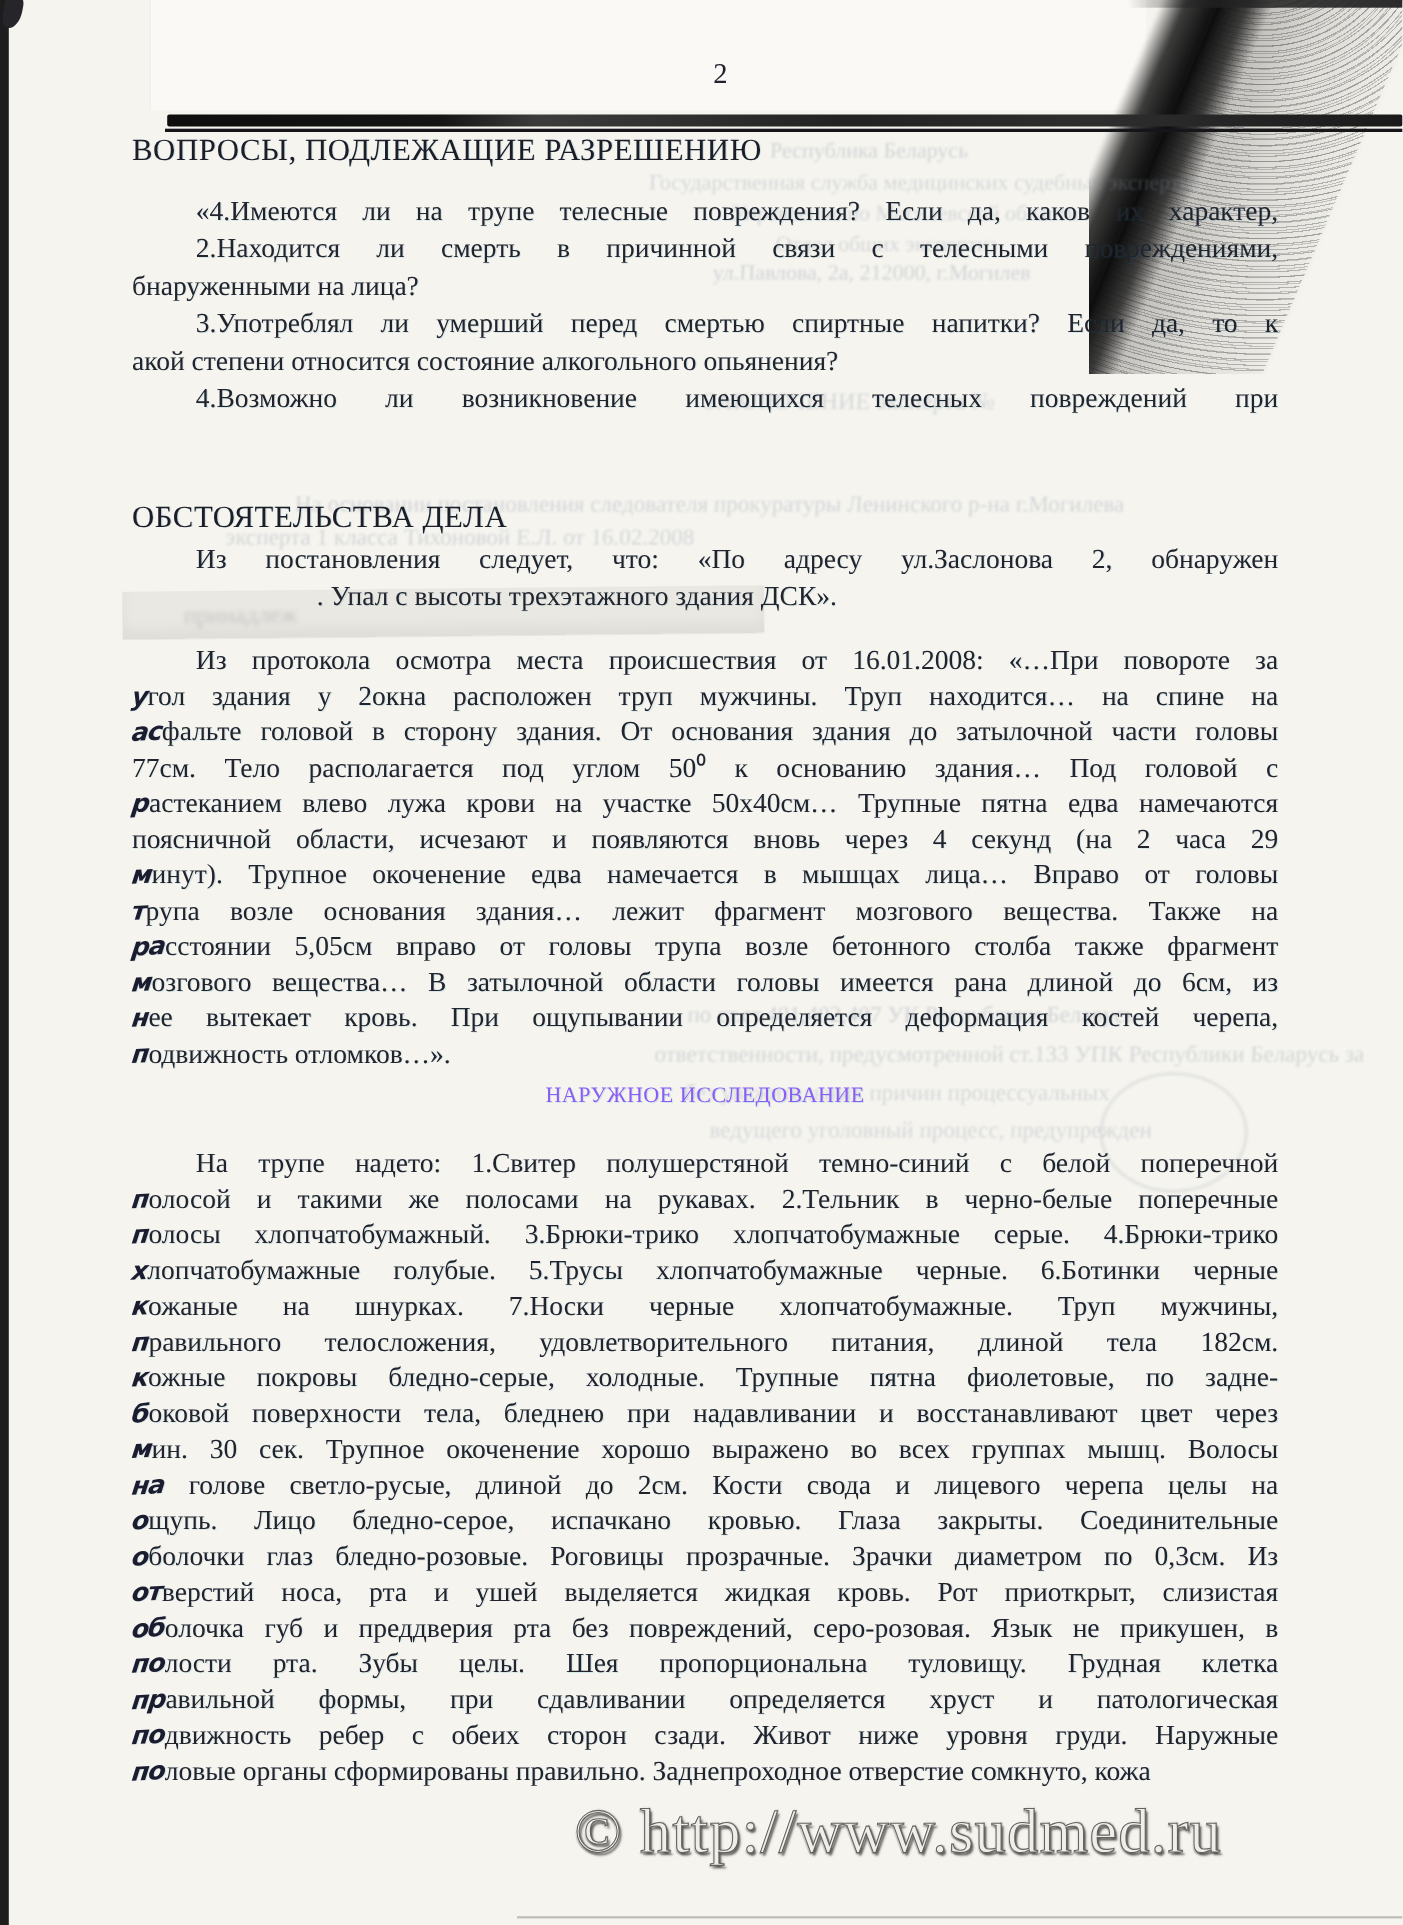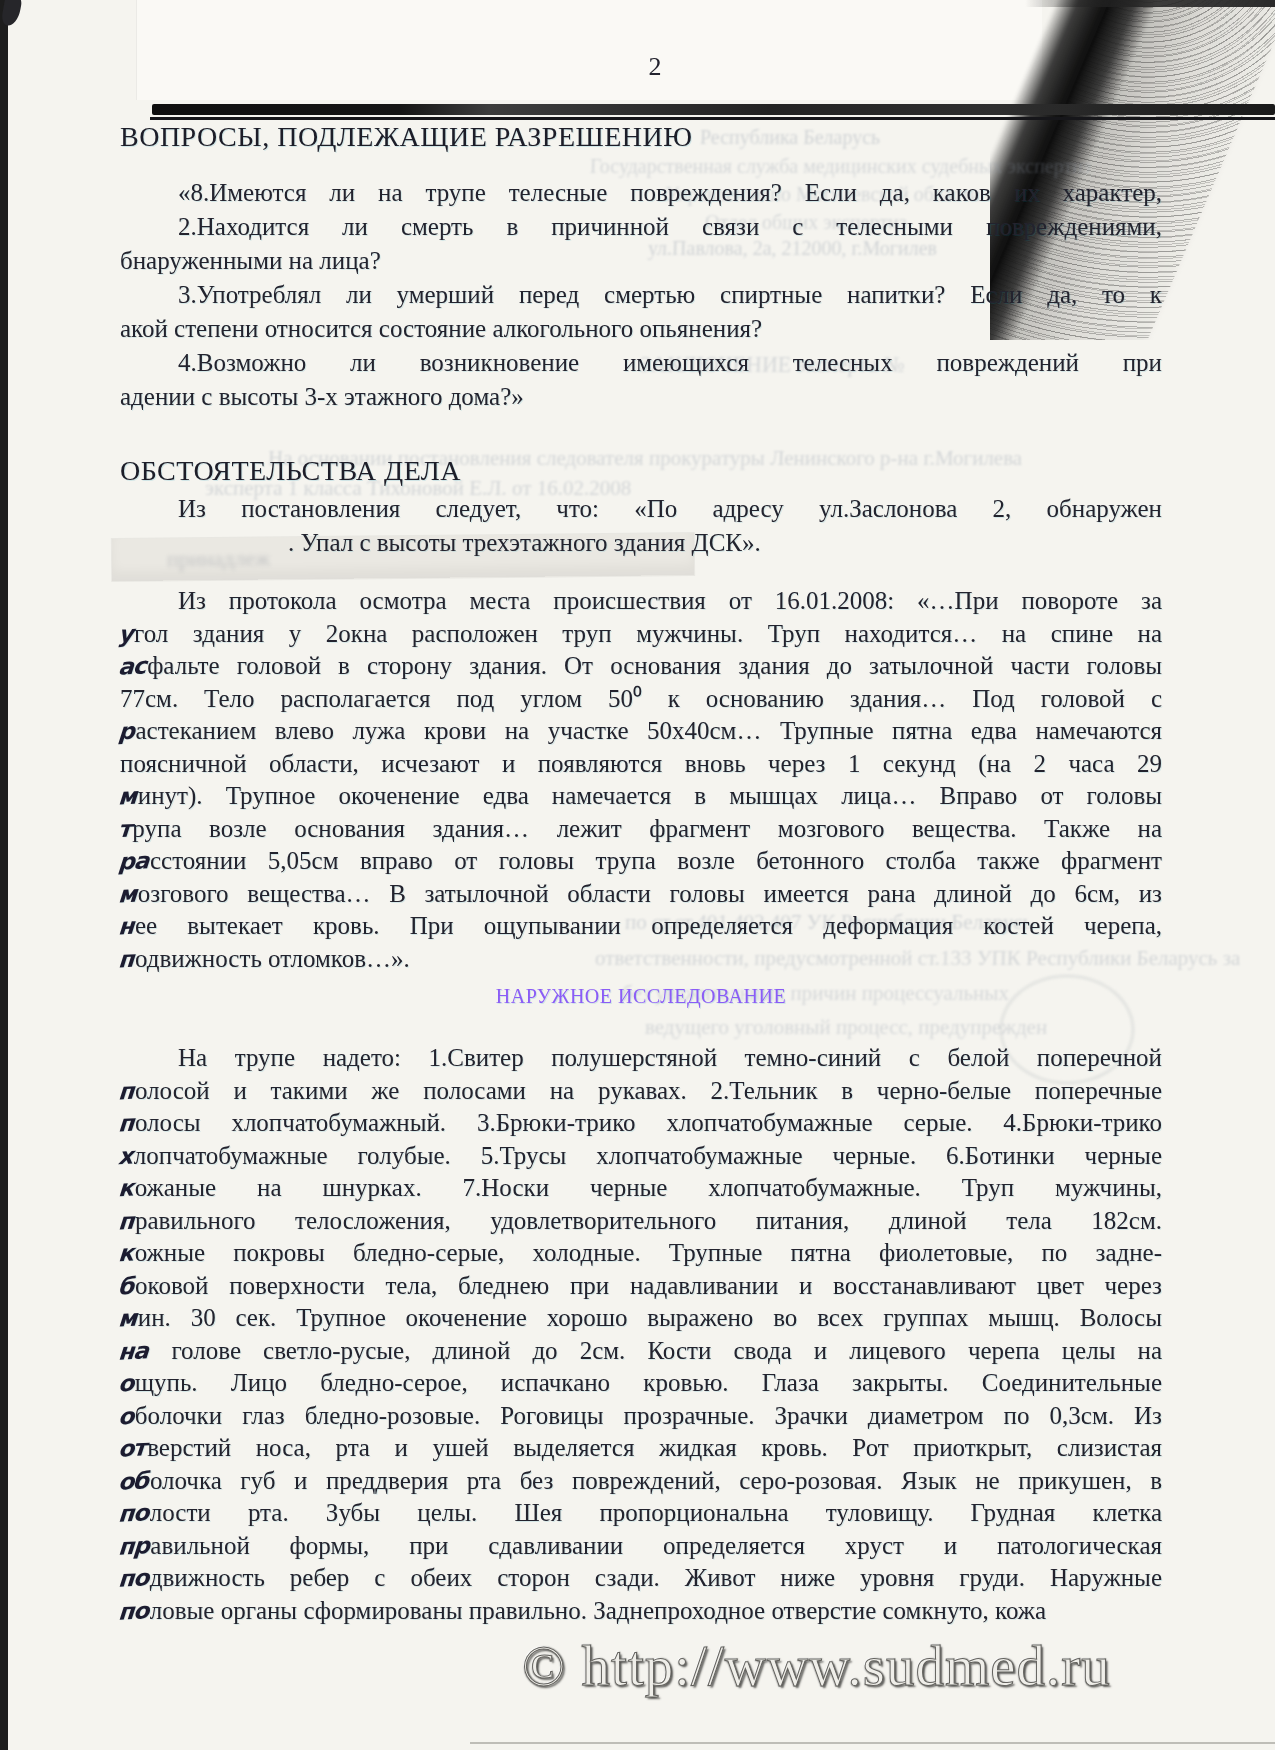--- a/index.html
+++ b/index.html
@@ -92,41 +92,40 @@
 <div class="abs patch">
   <span class="patch-text">принадлеж</span>
 </div>
 
 <div class="abs pgnum">2</div>
 <div class="abs rule-band"></div>
 <div class="abs rule-line"></div>
 <div class="abs h1">ВОПРОСЫ, ПОДЛЕЖАЩИЕ РАЗРЕШЕНИЮ</div>
 
 <div class="abs para p-questions">
-    <div class="line ind">«8.Имеются ли на трупе телесные повреждения? Если да, каков их характер,</div>
+    <div class="line ind">«4.Имеются ли на трупе телесные повреждения? Если да, каков их характер,</div>
     <div class="line ind">2.Находится ли смерть в причинной связи с телесными повреждениями,</div>
     <div class="line short">бнаруженными на лица?</div>
     <div class="line ind">3.Употреблял ли умерший перед смертью спиртные напитки? Если да, то к</div>
     <div class="line short">акой степени относится состояние алкогольного опьянения?</div>
     <div class="line ind">4.Возможно ли возникновение имеющихся телесных повреждений при</div>
-    <div class="line short">адении с высоты 3-х этажного дома?»</div>
   </div>
 
 <div class="abs h2">ОБСТОЯТЕЛЬСТВА ДЕЛА</div>
 <div class="abs para p-circ">
     <div class="line ind">Из постановления следует, что: «По адресу ул.Заслонова 2, обнаружен</div>
     <div class="line short" style="text-indent: 168px;">. Упал с высоты трехэтажного здания ДСК».</div>
   </div>
 <div class="abs para p-protocol">
     <div class="line ind">Из протокола осмотра места происшествия от 16.01.2008: «…При повороте за</div>
     <div class="line"><span class="hw">у</span>гол здания у 2окна расположен труп мужчины. Труп находится… на спине на</div>
     <div class="line"><span class="hw">ас</span>фальте головой в сторону здания. От основания здания до затылочной части головы</div>
     <div class="line">77см. Тело располагается под углом 50⁰ к основанию здания… Под головой с</div>
     <div class="line"><span class="hw">р</span>астеканием влево лужа крови на участке 50х40см… Трупные пятна едва намечаются</div>
-    <div class="line">поясничной области, исчезают и появляются вновь через 1 секунд (на 2 часа 29</div>
+    <div class="line">поясничной области, исчезают и появляются вновь через 4 секунд (на 2 часа 29</div>
     <div class="line"><span class="hw">м</span>инут). Трупное окоченение едва намечается в мышцах лица… Вправо от головы</div>
     <div class="line"><span class="hw">т</span>рупа возле основания здания… лежит фрагмент мозгового вещества. Также на</div>
     <div class="line"><span class="hw">ра</span>сстоянии 5,05см вправо от головы трупа возле бетонного столба также фрагмент</div>
     <div class="line"><span class="hw">м</span>озгового вещества… В затылочной области головы имеется рана длиной до 6см, из</div>
     <div class="line"><span class="hw">н</span>ее вытекает кровь. При ощупывании определяется деформация костей черепа,</div>
     <div class="line short"><span class="hw">п</span>одвижность отломков…».</div>
   </div>
 
 <div class="abs h3">НАРУЖНОЕ ИССЛЕДОВАНИЕ</div>
 <div class="abs para p-external">

